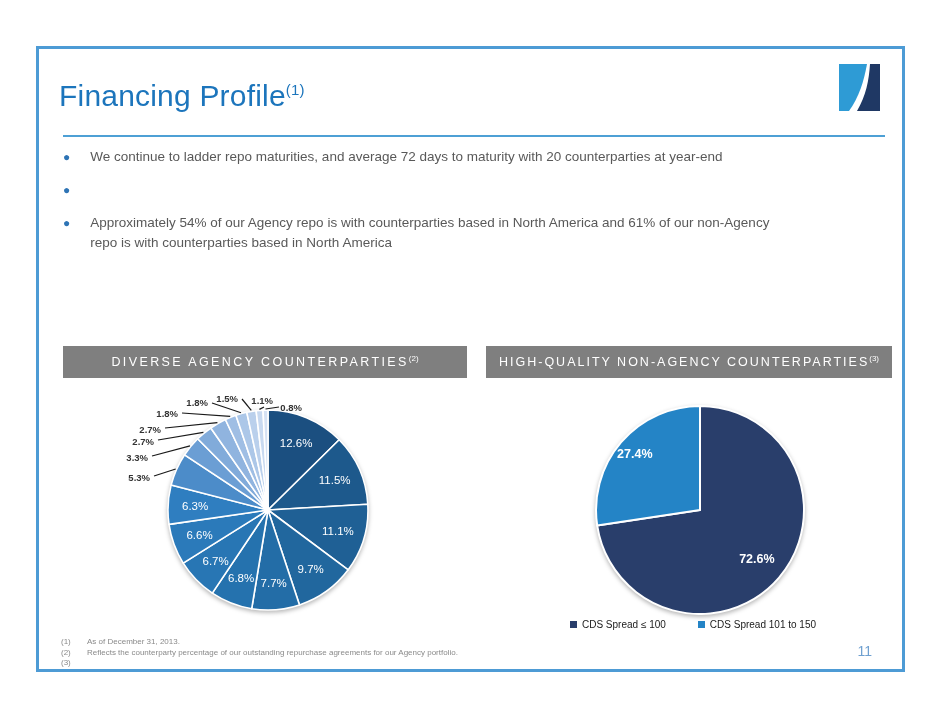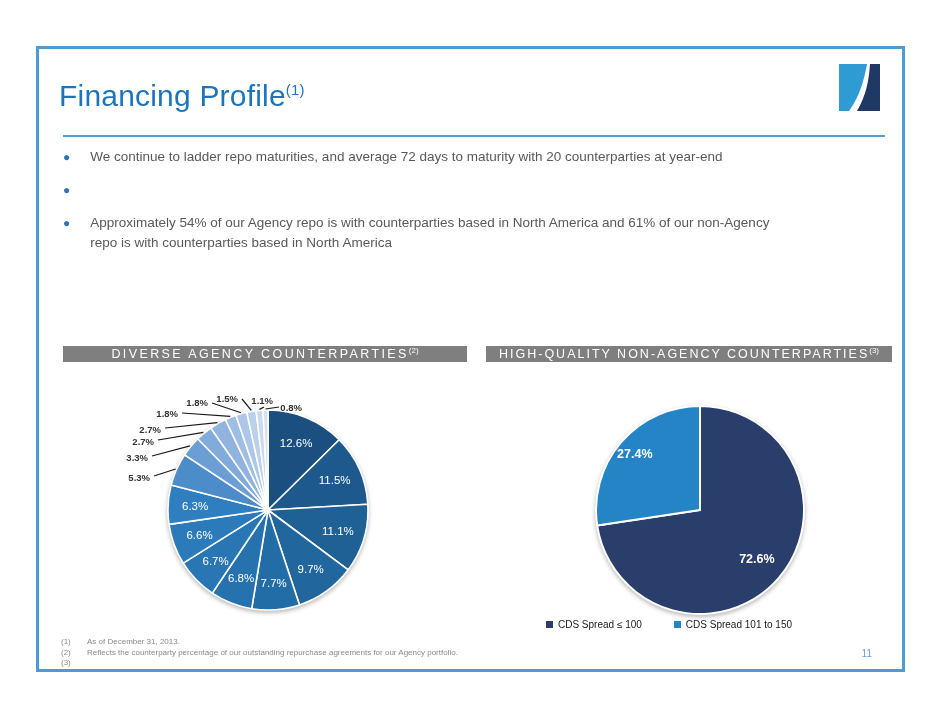--- a/index.html
+++ b/index.html
@@ -8,37 +8,37 @@
   .slide{position:absolute;left:36px;top:46px;width:869px;height:626px;box-sizing:border-box;
          border:3px solid #4d9bd5;background:#ffffff;}
   .logo{position:absolute;left:800px;top:15px;width:41px;height:47px;}
   .title{position:absolute;left:20px;top:30px;margin:0;font-size:30px;font-weight:400;color:#1c75bc;letter-spacing:.2px;}
   .title sup{font-size:15px;}
   .rule{position:absolute;left:24px;top:86px;width:822px;height:2px;background:#4da0d5;}
   .bullets{position:absolute;left:24px;top:98px;width:792px;margin:0;padding:0;list-style:none;}
   .bullets li{display:flex;gap:12px;margin-bottom:13px;font-size:13.5px;line-height:20px;color:#595959;}
   .bullets .dot{color:#2e74b5;font-size:12px;line-height:20px;flex:0 0 auto;}
   .bullets .btxt{white-space:pre-line;margin-left:8px;}
-  .bar{position:absolute;top:297px;height:16px;background:#7f7f7f;color:#ffffff;
+  .bar{position:absolute;top:297px;height:32px;background:#7f7f7f;color:#ffffff;
        display:flex;align-items:center;justify-content:center;font-size:12.5px;letter-spacing:2.4px;}
   .bar sup{font-size:8px;letter-spacing:0;transform:translateY(-4px);}
   .bar-left{left:24px;width:404px;}
   .bar-right{left:447px;width:406px;letter-spacing:2px;}
   .piesvg{position:absolute;overflow:visible;}
   #pie-left{left:24px;top:337px;}
   #pie-right{left:444px;top:337px;}
   .pie-shadow{filter:drop-shadow(0 2px 2px rgba(0,0,0,.28));}
-  .legend{position:absolute;left:420px;top:570px;width:420px;display:flex;justify-content:center;
+  .legend{position:absolute;left:444px;top:570px;width:420px;display:flex;justify-content:center;
           gap:32px;align-items:center;font-size:10px;color:#1a1a1a;}
   .legend .item{display:flex;align-items:center;}
   .legend .sw{width:7px;height:7px;display:inline-block;margin-right:5px;flex:0 0 auto;}
   .footnotes{position:absolute;left:22px;top:588px;font-size:8px;line-height:10.5px;color:#8a8a8a;width:700px;}
   .fn{display:flex;}
   .fn .m{width:26px;flex:0 0 auto;}
-  .pagenum{position:absolute;right:30px;bottom:10px;font-size:10px;color:#6fa0d0;}
+  .pagenum{position:absolute;right:30px;bottom:10px;font-size:14px;color:#6fa0d0;}
 </style>
 </head>
 <body>
 
 <div class="slide">
 
   <svg class="logo" viewBox="0 0 41 47">
     <path d="M0,0 L28,0 C25,17 20,33 10,47 L0,47 Z" fill="#2e9bd5"></path>
     <path d="M31,0 L41,0 L41,47 L18,47 C27,32 30,16 31,0 Z" fill="#1f3864"></path>
   </svg>

